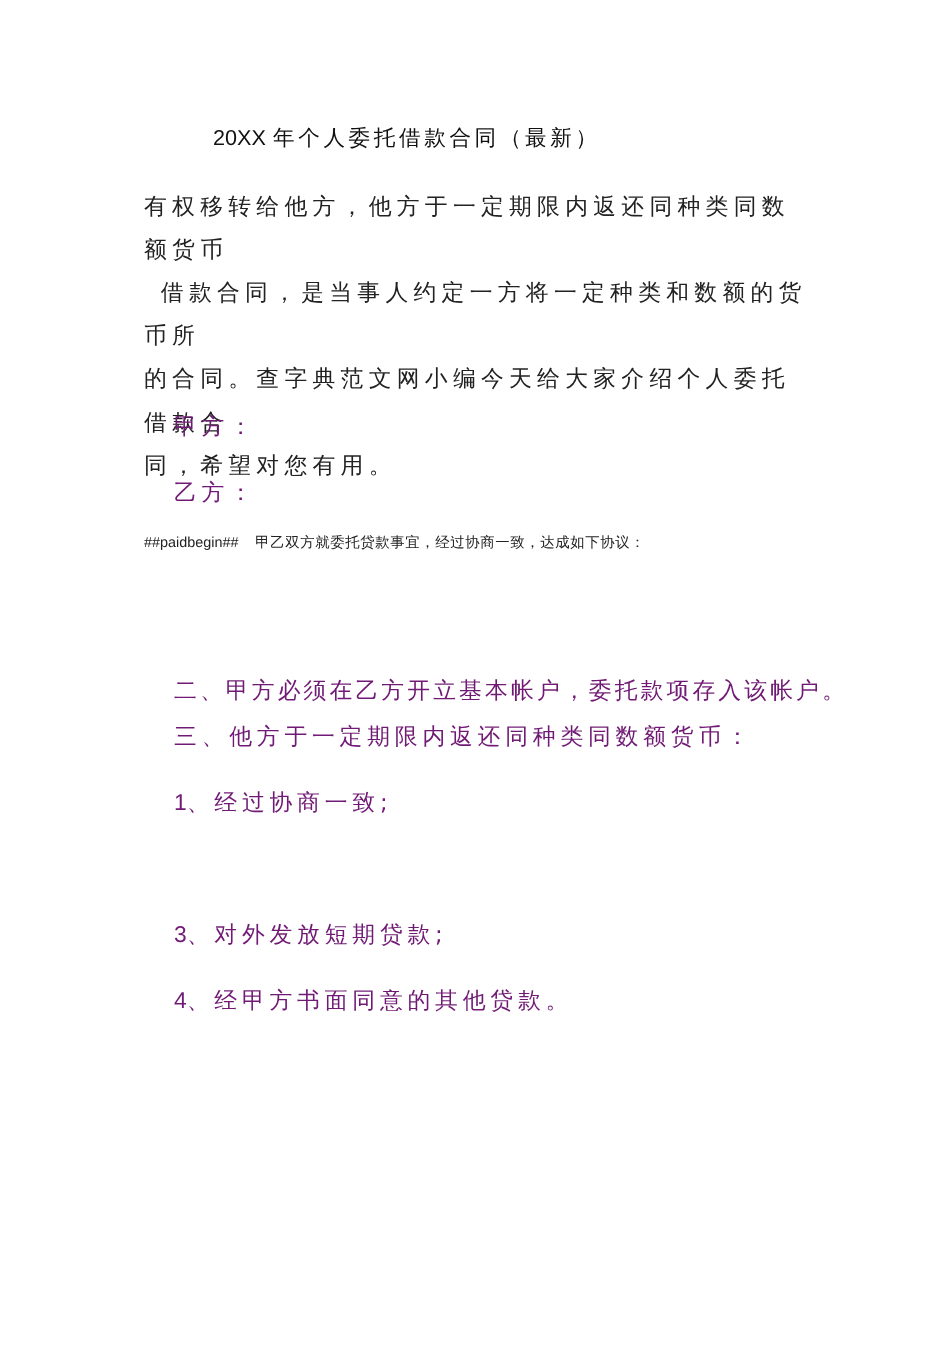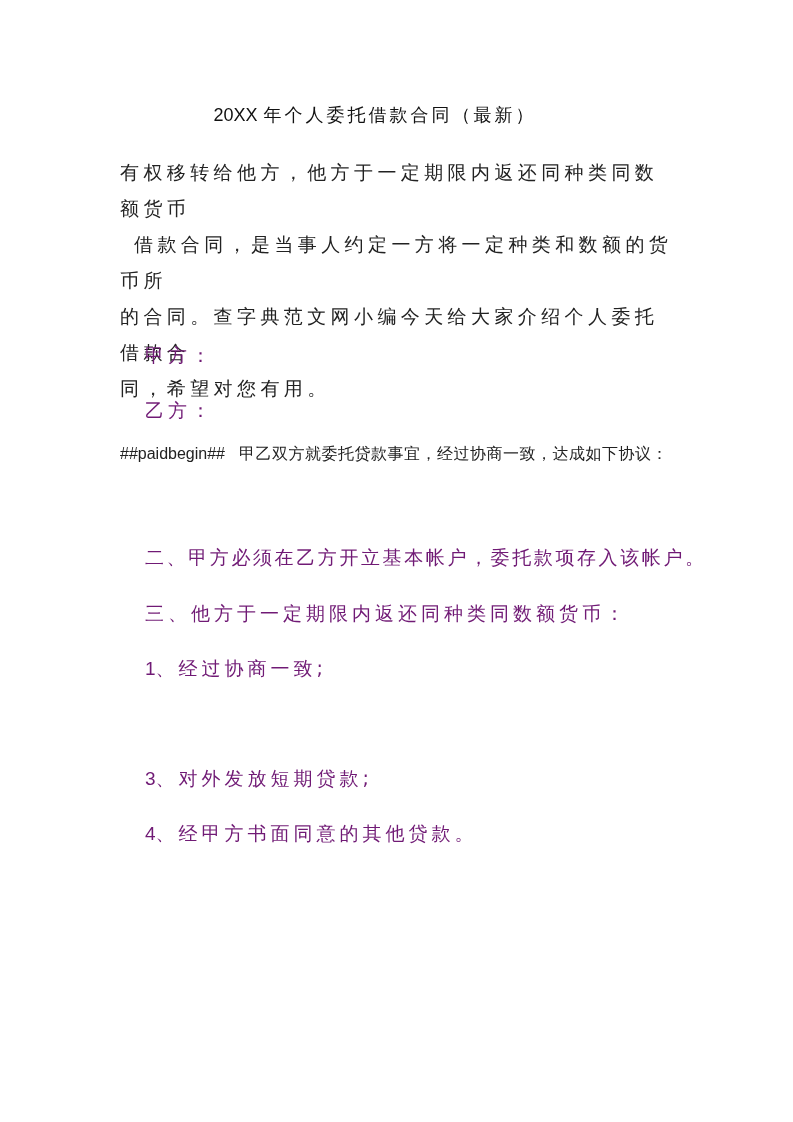--- a/index.html
+++ b/index.html
@@ -1,26 +1,26 @@
 <!DOCTYPE html>
 <html><head>
 <meta charset="utf-8">
 <style>
   html, body { margin: 0; padding: 0; background: #ffffff; }
   body { width: 793px; height: 1122px; position: relative; overflow: hidden; color: #1a1a1a;
          font-family: "DejaVu Sans", "Liberation Sans", sans-serif; }
   .page { position: absolute; left: 0; top: 0; width: 793px; height: 1122px; }
   .title { position: absolute; top: 103px; left: 0; width: 678px; text-align: center;
-           font-size: 18px; letter-spacing: 3px; color: #111; padding-left: 36px; }
+           font-size: 18px; letter-spacing: 3px; color: #111; }
   .title .num { font-family: "Liberation Sans", sans-serif; letter-spacing: 0; margin-right: 6px; }
   .intro { position: absolute; left: 120px; top: 154px; width: 560px; font-size: 19px;
            line-height: 36px; letter-spacing: 4.4px; color: #222; }
   .intro p { margin: 0; }
   .line { position: absolute; left: 145px; font-size: 19px; letter-spacing: 4px; color: #701a75; white-space: nowrap; text-align: right; }
-  .paid { position: absolute; left: 120px; top: 444px; font-size: 16px; color: #222; white-space: nowrap; }
+  .paid { position: absolute; left: 120px; top: 444px; font-size: 12px; color: #222; white-space: nowrap; }
   .paid .marker { font-family: "Liberation Sans", sans-serif; margin-right: 14px; }
   .paid .txt { font-family: "DejaVu Serif", serif; letter-spacing: 0.5px; }
   .num-latin { font-family: "Liberation Sans", sans-serif; letter-spacing: 0; }
 </style>
 </head>
 <body>
 
 <div class="page">
   <div class="title">
     <span class="num">20XX</span><span>年个人委托借款合同（最新）</span>
@@ -33,19 +33,19 @@
     <p>同，希望对您有用。</p>
   </div>
 
   <div class="line" style="top:343px">甲方：</div>
   <div class="line" style="top:398px">乙方：</div>
 
   <div class="paid">
     <span class="marker">##paidbegin##</span><span class="txt">甲乙双方就委托贷款事宜，经过协商一致，达成如下协议：</span>
   </div>
 
-  <div class="line" style="top:545px; letter-spacing:2.6px">二、甲方必须在乙方开立基本帐户，委托款项存入该帐户。</div>
+  <div class="line" style="top:563px; letter-spacing:2.6px">二、甲方必须在乙方开立基本帐户，委托款项存入该帐户。</div>
   <div class="line" style="top:601px">三、他方于一定期限内返还同种类同数额货币：</div>
 
   <div class="line" style="top:656px"><span class="num-latin">1</span><span>、经过协商一致;</span></div>
   <div class="line" style="top:766px"><span class="num-latin">3</span><span>、对外发放短期贷款;</span></div>
   <div class="line" style="top:821px"><span class="num-latin">4</span><span>、经甲方书面同意的其他贷款。</span></div>
 </div>
 
 </body></html>

